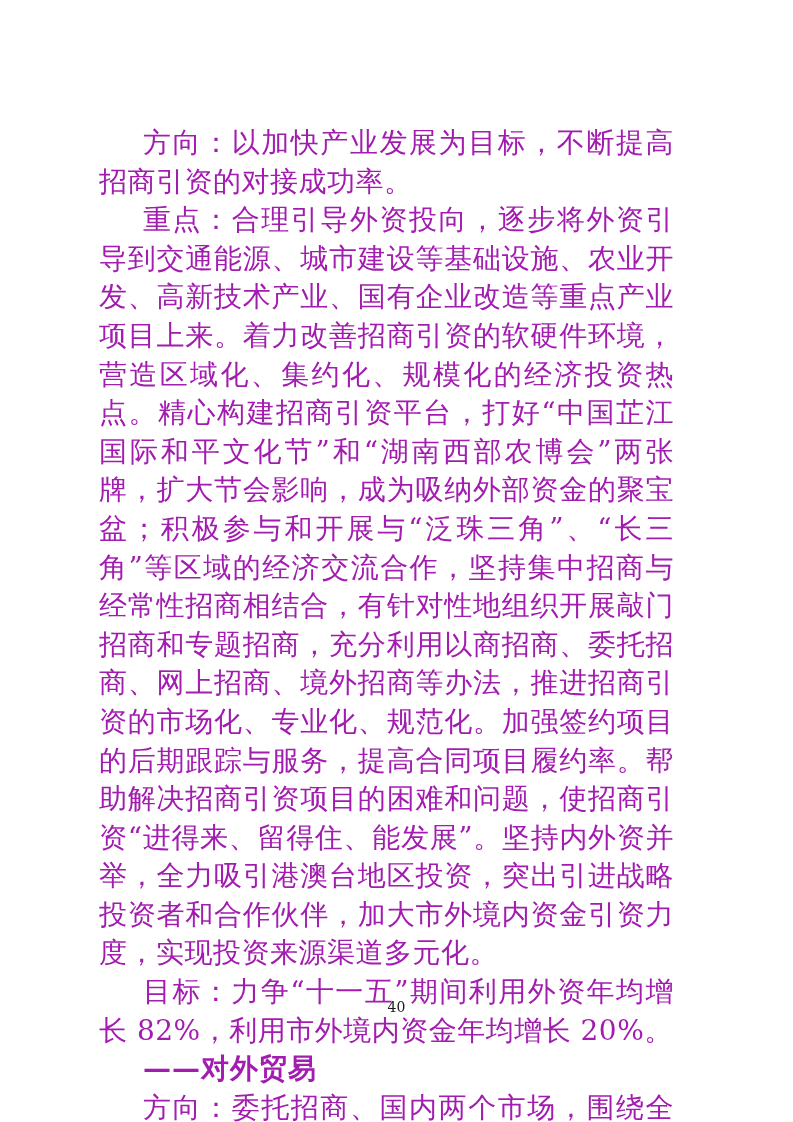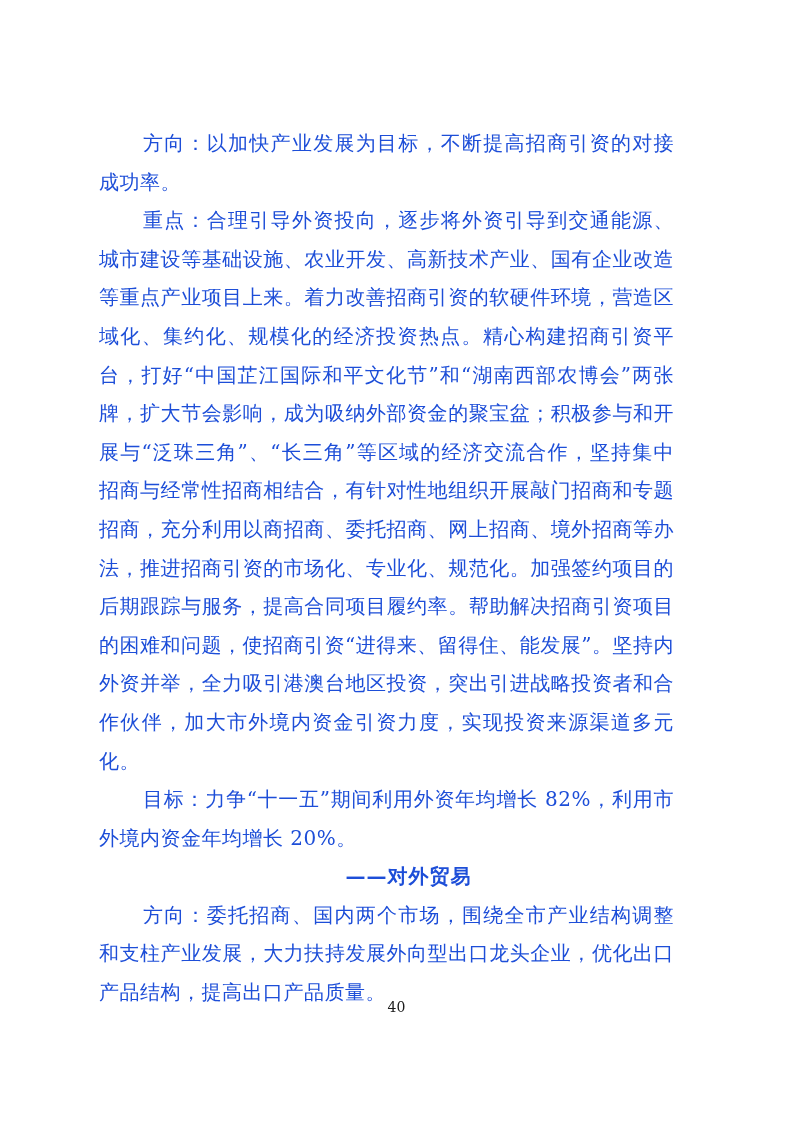--- a/index.html
+++ b/index.html
@@ -16,32 +16,32 @@
     background: #ffffff;
     overflow: hidden;
   }
   .content {
     position: absolute;
     left: 99px;
     top: 124px;
     width: 575px;
   }
   .para {
-    font-size: 20px;
+    font-size: 28px;
     line-height: 38.6px;
-    color: #1d4ed8;
+    color: #a21caf;
     text-align: justify;
     text-justify: inter-character;
     text-indent: 44px;
     letter-spacing: 0.5px;
     word-break: break-all;
   }
   .para.heading {
     font-weight: bold;
-    text-align: center;
+    text-align: left;
     letter-spacing: 1px;
   }
   .page-footer {
     position: absolute;
     left: 0;
     top: 999px;
     width: 793px;
     text-align: center;
     font-size: 14px;
     color: #1b1b1b;

